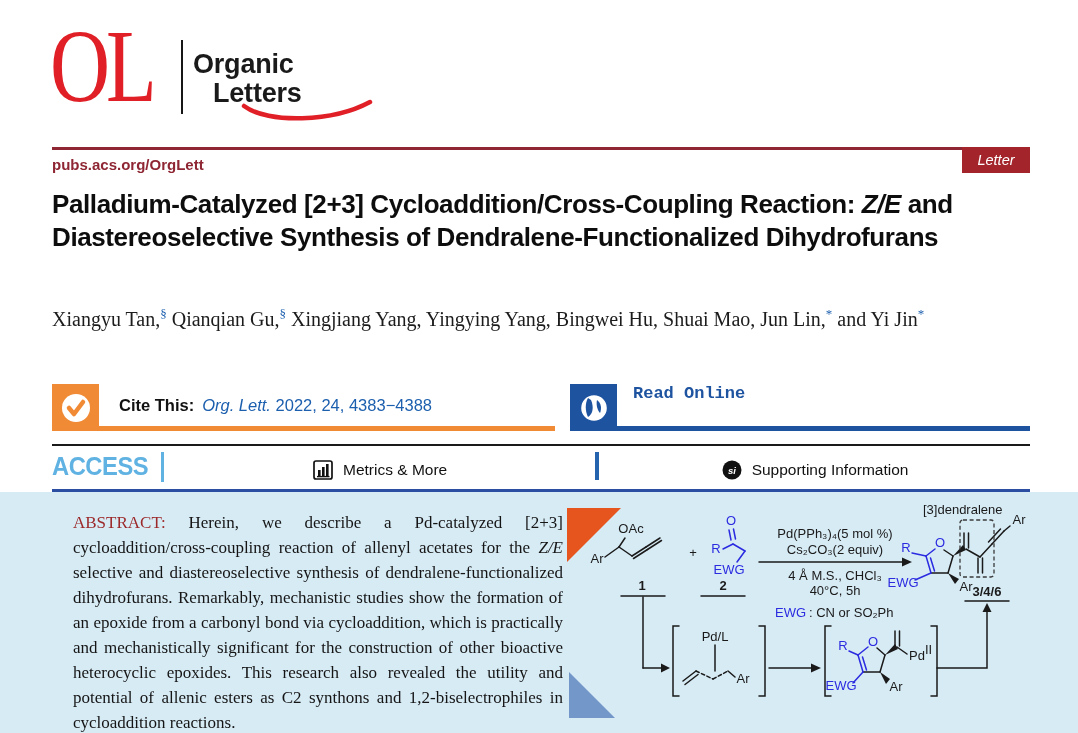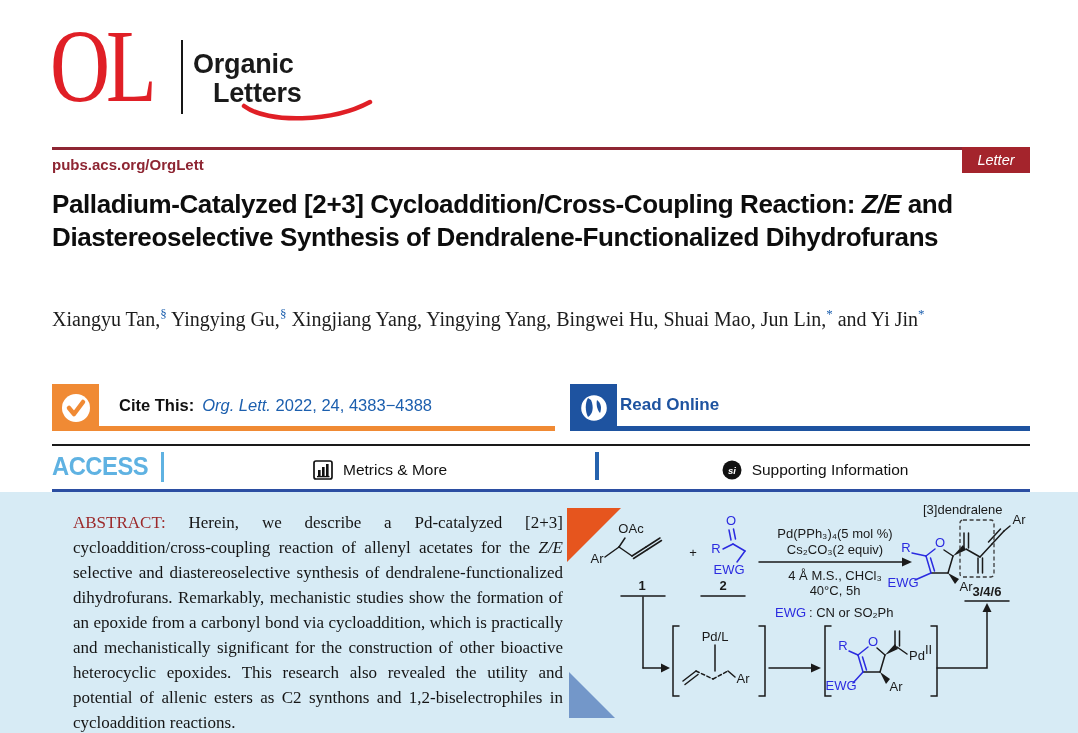--- a/index.html
+++ b/index.html
@@ -38,21 +38,21 @@
   
   .cite-icon{left:52px;top:384px;width:47px;height:47px;background:var(--orange);
              display:flex;align-items:center;justify-content:center;}
   .cite-strip{left:99px;top:384px;width:456px;height:47px;box-sizing:border-box;
               border-bottom:5px solid var(--orange);display:flex;align-items:center;padding-left:20px;gap:8px;}
   .cite-label{font-size:16.5px;font-weight:700;color:#111;}
   .cite-text{font-size:16.5px;color:var(--link-blue);}
   .read-icon{left:570px;top:384px;width:47px;height:47px;background:var(--read-blue);
              display:flex;align-items:center;justify-content:center;}
   .read-strip{left:617px;top:384px;width:413px;height:47px;box-sizing:border-box;
-              border-bottom:5px solid var(--read-blue);display:flex;align-items:center;padding-left:3px;}
+              border-bottom:5px solid var(--read-blue);display:flex;align-items:flex-start;padding-left:16px;font-family:Liberation Mono, monospace;}
   .read-label{font-size:17px;font-weight:700;color:var(--read-blue);}
 
   
   .thin-rule{left:52px;top:444px;width:978px;height:2px;background:#1a1a1a;}
   .access-row{left:52px;top:452px;width:978px;height:36px;display:flex;}
   .access-word{font-size:25px;font-weight:700;color:var(--access-cyan);letter-spacing:-.5px;
                transform:scaleX(.95);transform-origin:left center;}
   .access-bar{width:3px;height:30px;background:var(--access-cyan);margin-left:8px;}
   .access-item{flex:1;display:flex;align-items:center;justify-content:center;gap:9px;
                font-size:15.5px;font-weight:500;color:#111;}
@@ -94,21 +94,21 @@
 
 <div class="abs header-rule"></div>
 <div class="abs letter-badge">Letter</div>
 <div class="abs pubs-link">pubs.acs.org/OrgLett</div>
 
 <h1 class="abs title" style="margin:0;">
   <span>Palladium-Catalyzed [2+3] Cycloaddition/Cross-Coupling Reaction: </span><span class="it">Z/E</span><span> and Diastereoselective Synthesis of Dendralene-Functionalized Dihydrofurans</span>
 </h1>
 
 <p class="abs authors" style="margin:0;">
-  <span>Xiangyu Tan,</span><sup>§</sup><span> Yingying Gu,</span><sup>§</sup><span> Xingjiang Yang, Yingying Yang, Bingwei Hu, Shuai Mao, Jun Lin,</span><sup class="star">*</sup><span> and Yi Jin</span><sup class="star">*</sup>
+  <span>Xiangyu Tan,</span><sup>§</sup><span> Qianqian Gu,</span><sup>§</sup><span> Xingjiang Yang, Yingying Yang, Bingwei Hu, Shuai Mao, Jun Lin,</span><sup class="star">*</sup><span> and Yi Jin</span><sup class="star">*</sup>
 </p>
 
 <div class="abs cite-icon">
   <svg width="32" height="32" viewBox="0 0 32 32">
     <circle cx="16" cy="16" r="14" fill="#fff"></circle>
     <path d="M9,16 L14,22 L23,10" stroke="var(--orange)" stroke-width="4.5" fill="none" stroke-linecap="round" stroke-linejoin="round"></path>
   </svg>
 </div>
 <div class="abs cite-strip">
   <span class="cite-label">Cite This:</span>

